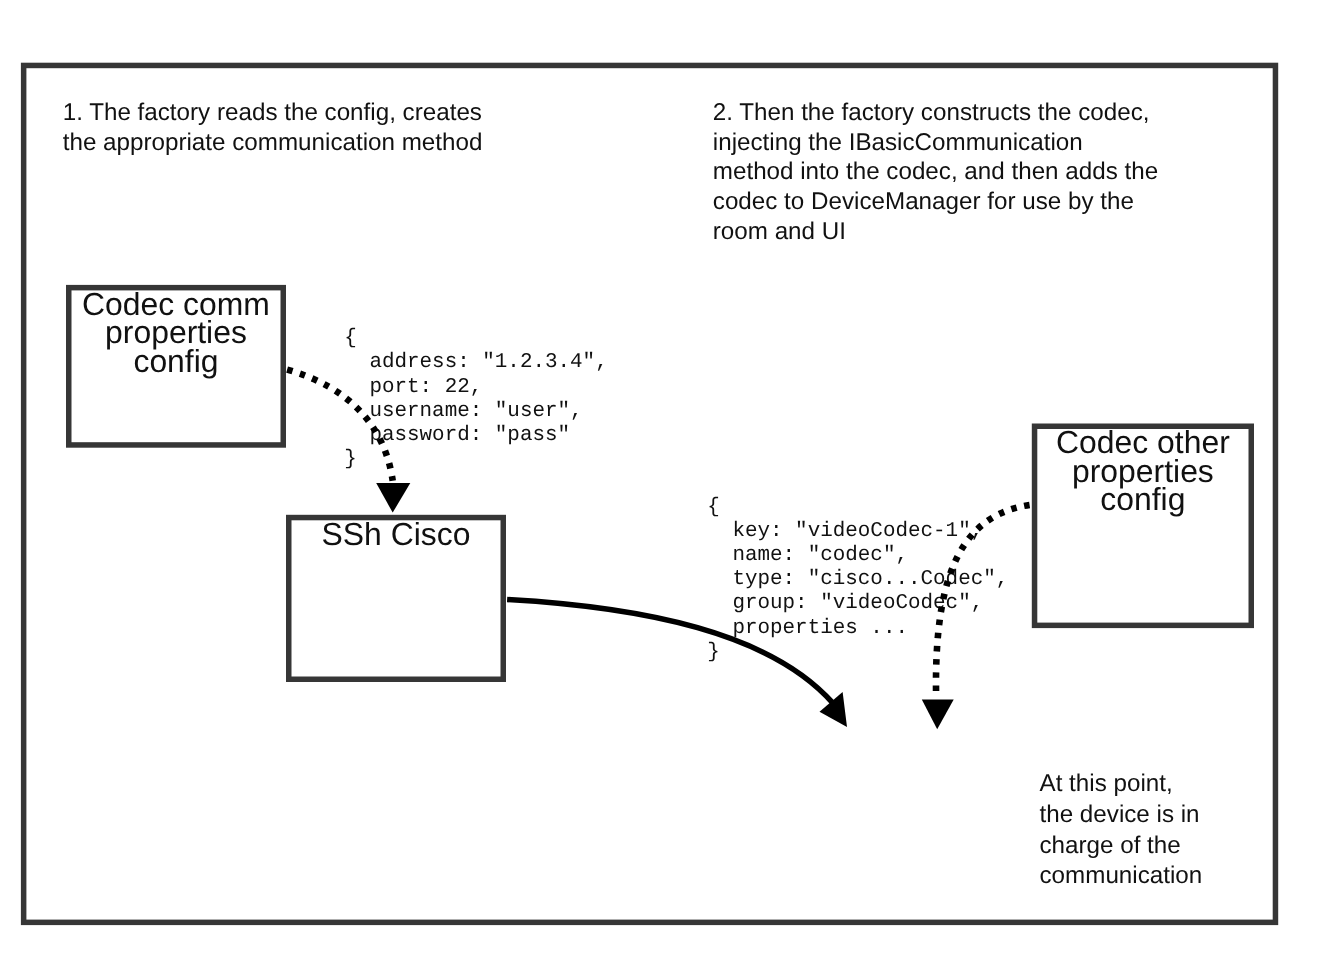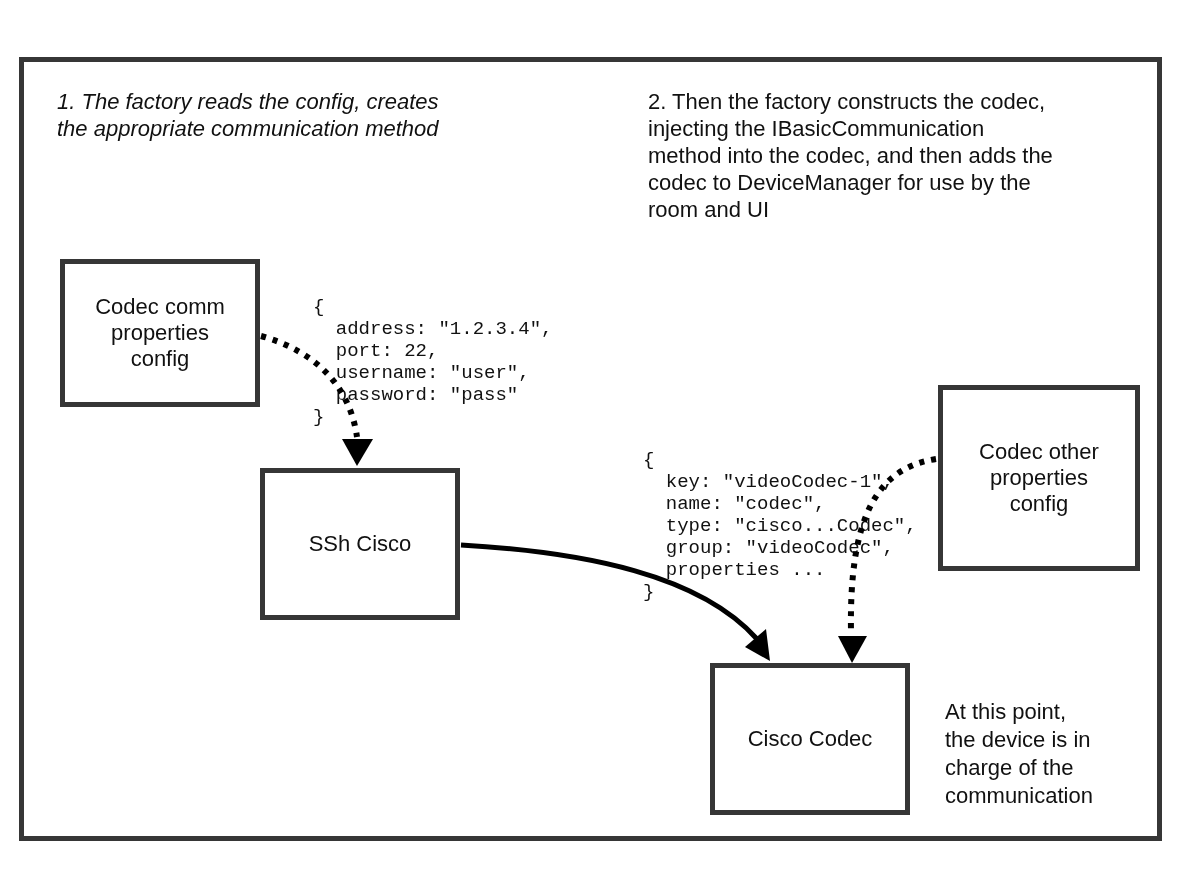--- a/index.html
+++ b/index.html
@@ -22,37 +22,37 @@
     left:19px;top:57px;width:1143px;height:784px;
     border:5px solid var(--box-border);
     box-sizing:border-box;
     z-index:0;
   }
   .node{
     position:absolute;
     border:5px solid var(--box-border);
     box-sizing:border-box;
     background:var(--background);
-    display:flex;align-items:center;justify-content:center;
+    display:flex;justify-content:center;
     text-align:center;
-    font-size:22px;line-height:26px;
+    font-size:29px;line-height:26px;
     white-space:pre-line;
     z-index:2;
   }
   .node-comm-config{left:60px;top:259px;width:200px;height:148px;}
   .node-ssh-client{left:260px;top:468px;width:200px;height:152px;}
   .node-other-config{left:938px;top:385px;width:202px;height:186px;}
   .node-cisco-codec{left:710px;top:663px;width:200px;height:152px;}
   .note{
     position:absolute;
     font-size:22px;line-height:27px;
     white-space:pre-line;
     z-index:1;
   }
-  .note-step1{left:57px;top:88px;width:480px;font-style:italic;}
+  .note-step1{left:57px;top:88px;width:480px;}
   .note-step2{left:648px;top:88px;width:490px;}
   .note-result{left:945px;top:686px;width:230px;line-height:28px;margin-top:12px;}
   .code{
     position:absolute;
     margin:0;
     font-family:"Liberation Mono","DejaVu Sans Mono",monospace;
     font-size:19px;line-height:22px;
     white-space:pre;
     color:var(--text);
     z-index:1;
@@ -109,23 +109,20 @@
   group: "videoCodec",
   properties ...
 }</pre>
 
   <div class="node node-other-config">
     <span>Codec other
 properties
 config</span>
   </div>
 
-  <div class="node node-cisco-codec">
-    <span>Cisco Codec</span>
-  </div>
 
   <div class="note note-result">At this point,
 the device is in
 charge of the
 communication</div>
 
   <svg class="edges" width="1200" height="880" viewBox="0 0 1200 880">
 
     <path class="edge-line edge-dotted" d="M 261 336 C 318 352, 350 388, 357 437"></path>
     <polygon class="edge-head" points="357,466 342,439 373,439"></polygon>

